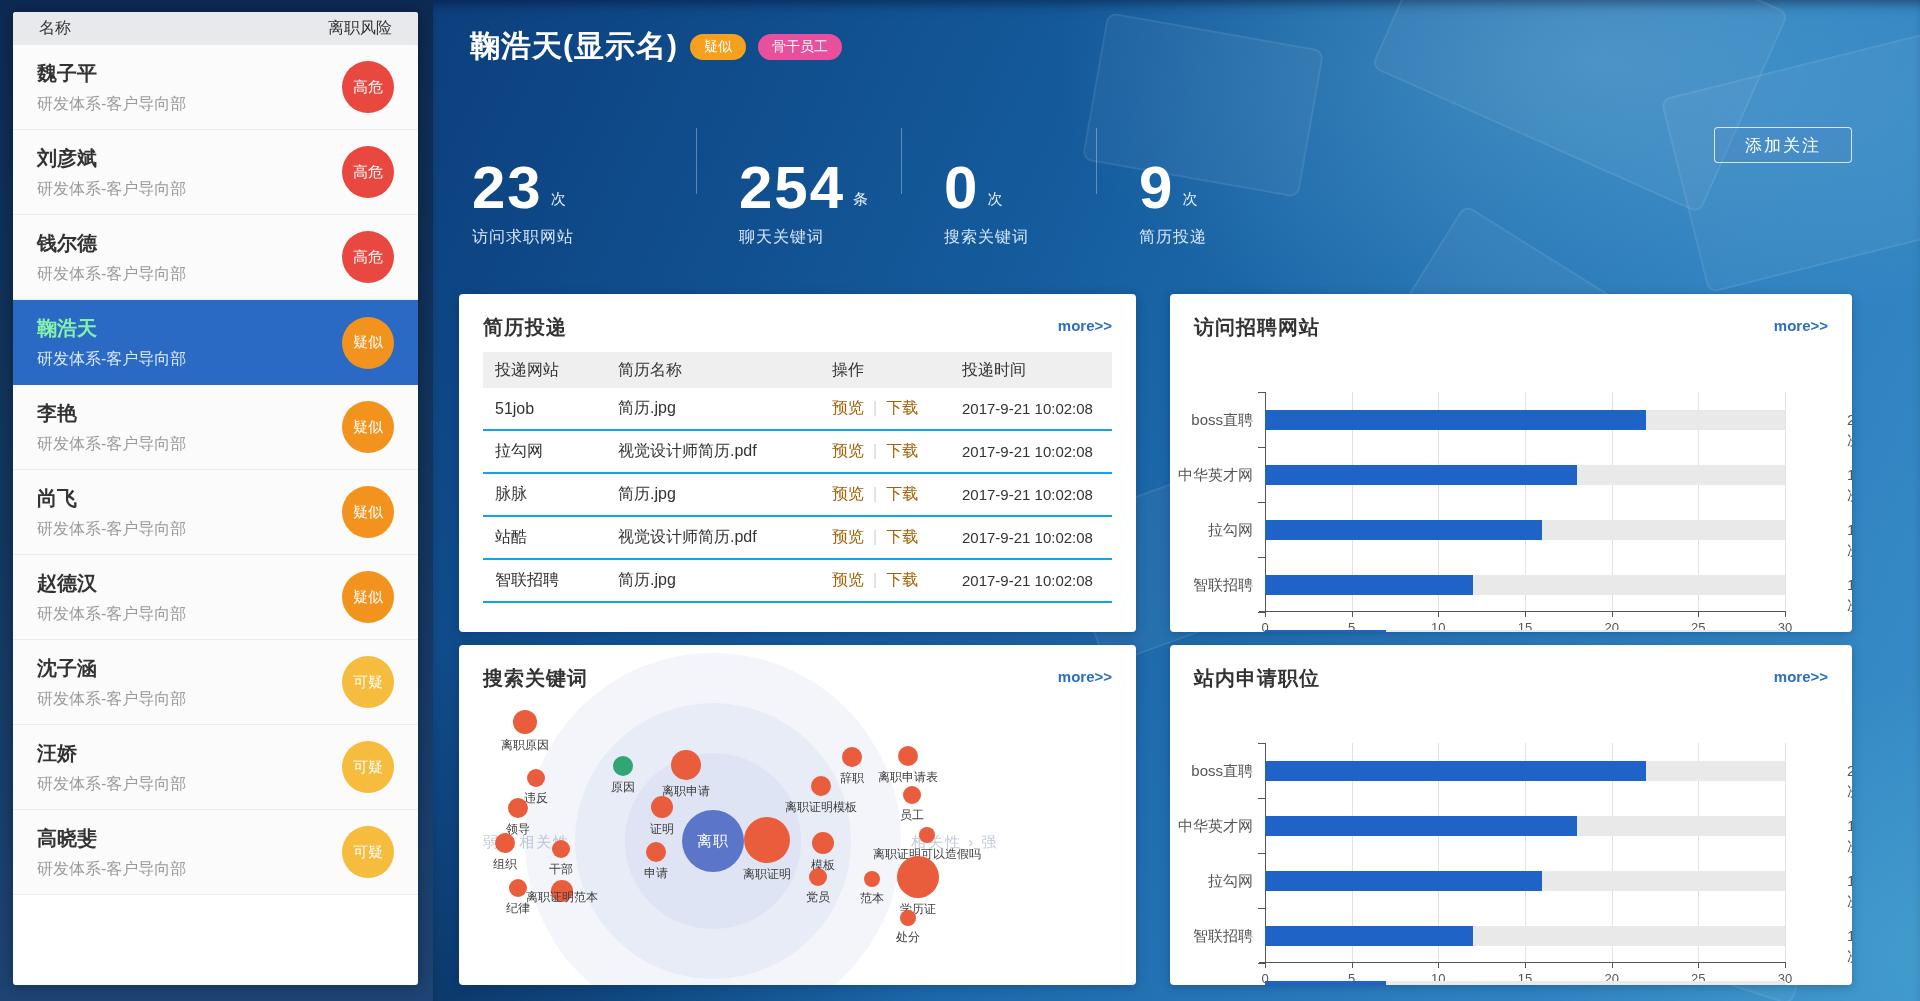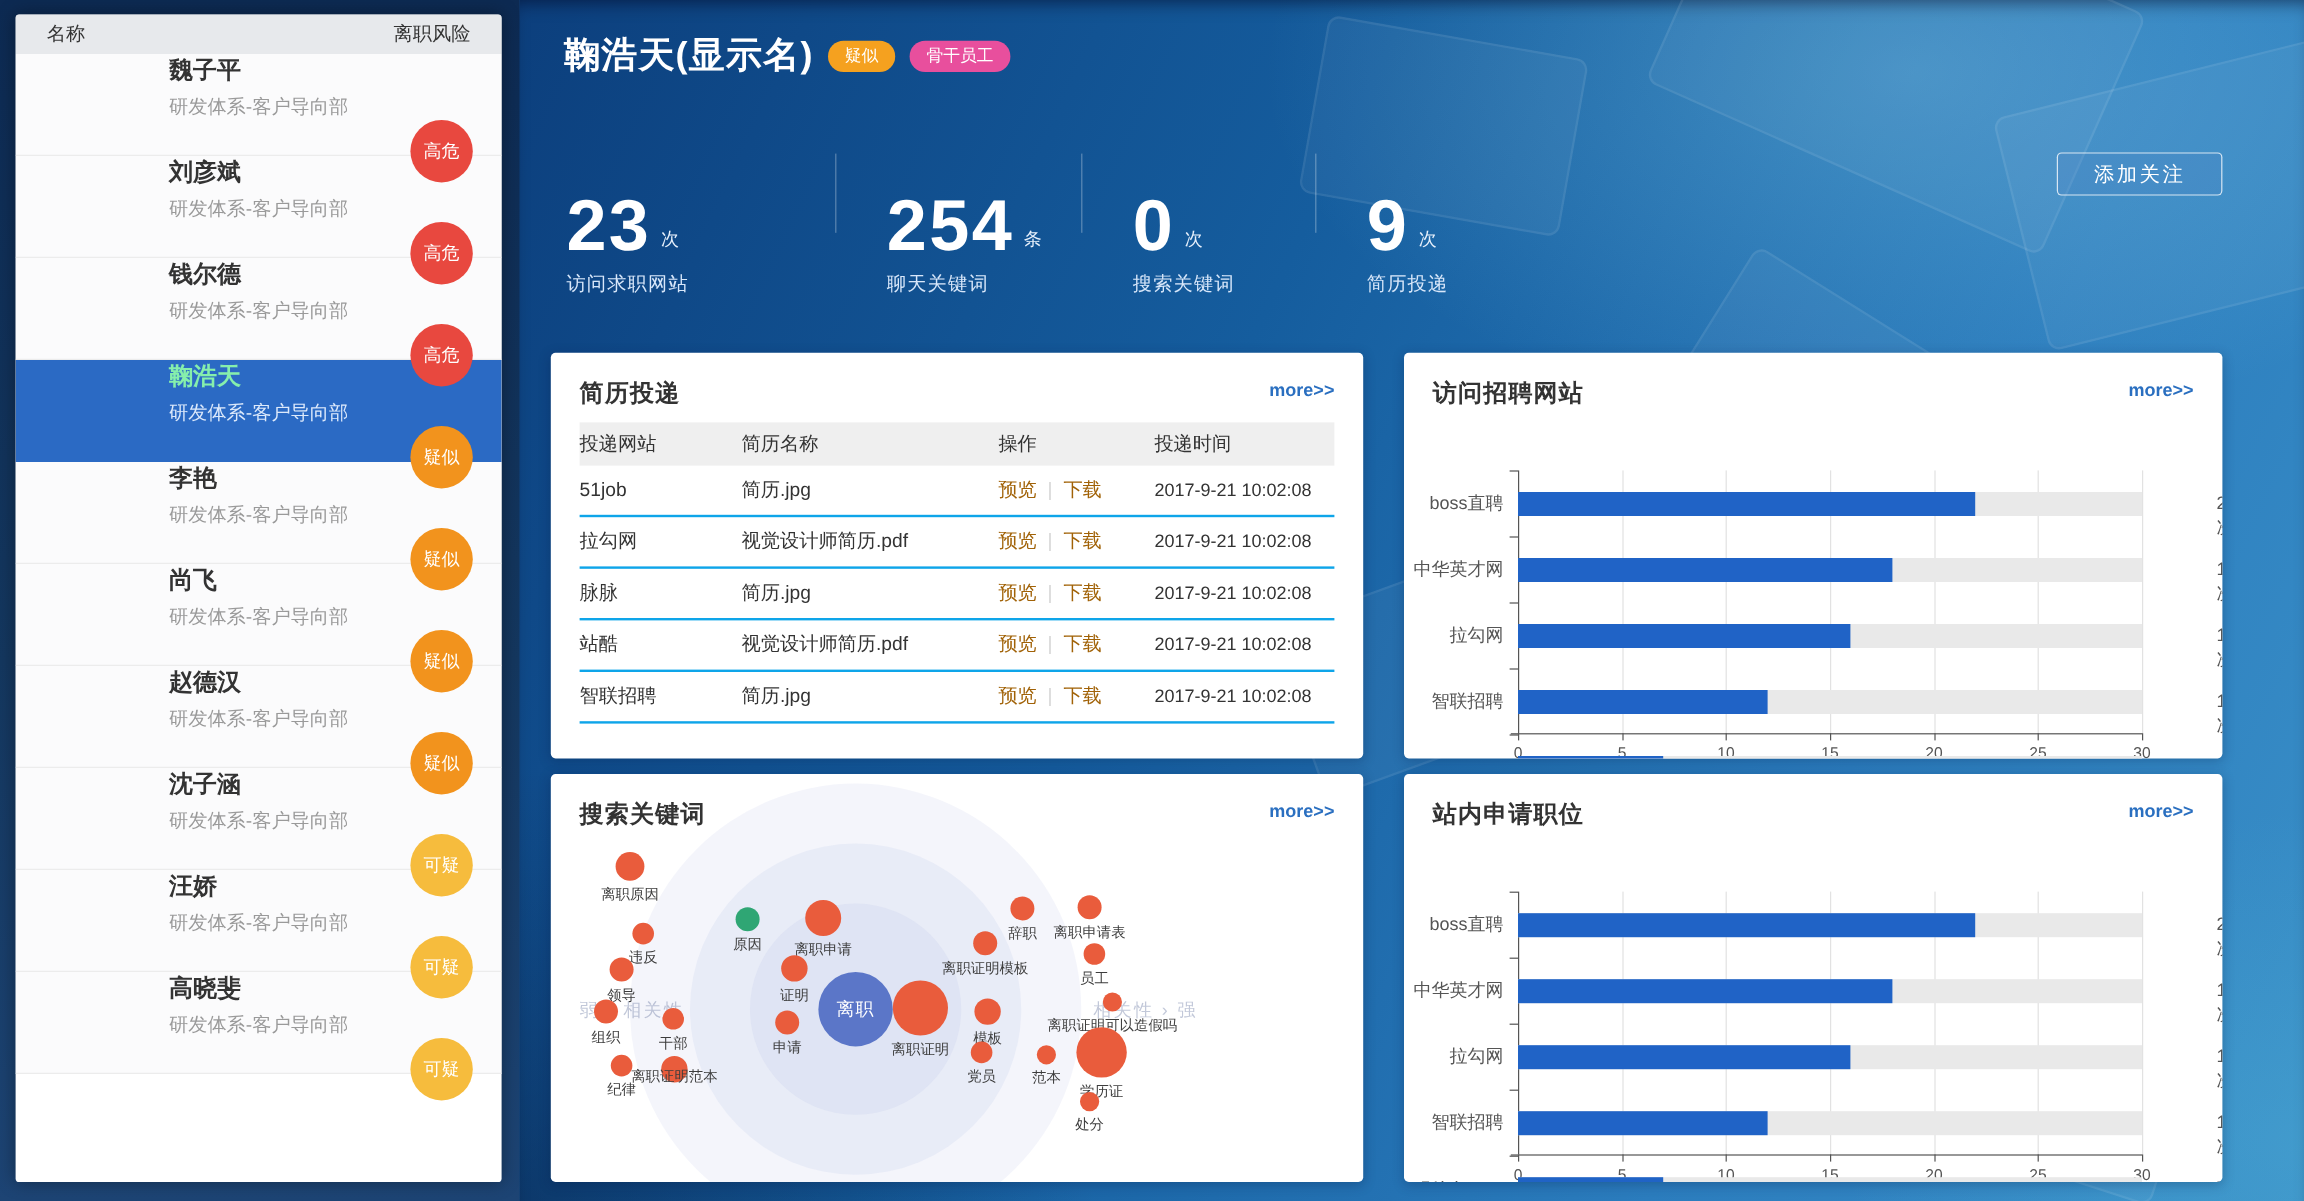--- a/index.html
+++ b/index.html
@@ -12,21 +12,21 @@
   .sidebar { position:absolute; left:13px; top:12px; width:405px; height:973px;
     background:#fff; border-radius:3px; box-shadow:0 0 14px rgba(0,0,0,.35); z-index:5; overflow:hidden; }
   .sb-head { height:90px; display:flex; align-items:center; padding:0 20px; gap:15px; background:#fff; }
   .sb-icon { width:52px; height:52px; border-radius:50%; background:#0f62c8; flex:0 0 52px;
     display:flex; align-items:center; justify-content:center; }
   .sb-title { font-size:25px; font-weight:700; color:#1c1c1c; letter-spacing:1px; }
   .sb-cols { height:33px; background:#e7e9ec; display:flex; align-items:center; padding:16px 26px;
     font-size:16px; color:#333; }
   .sb-cols .right { margin-left:auto; }
   .emp { height:85px; display:flex; align-items:center; padding:0 24px; border-bottom:1px solid #ececec;
-    background:#fbfbfc; cursor:pointer;flex-direction:column; }
+    background:#fbfbfc; cursor:pointer; }
   .emp-name { font-size:20px; font-weight:700; color:#333; margin-bottom:7px; }
   .emp-dept { font-size:16px; color:#9a9a9a; }
   .risk-badge { width:52px; height:52px; border-radius:50%; margin-left:auto; color:#fff;
     font-size:15px; display:flex; align-items:center; justify-content:center; flex:0 0 52px; }
   .emp.selected { background:#2b6ac4; border-bottom:none; }
   .emp.selected .emp-name { color:#86efac; }
   .emp.selected .emp-dept { color:#dce9fb; }
 
   
   .main { position:absolute; left:433px; top:0; width:1487px; height:1001px; overflow:hidden;
@@ -66,21 +66,21 @@
   .p-more { position:absolute; right:24px; top:23px; font-size:15px; color:#2a6fc0; cursor:pointer; font-weight:700; }
   #panel-resume { left:26px;  top:294px; width:677px; height:338px; }
   #panel-visit  { left:737px; top:294px; width:682px; height:338px; }
   #panel-search { left:26px;  top:645px; width:677px; height:340px; }
   #panel-apply  { left:737px; top:645px; width:682px; height:340px; }
 
   
   .rtable { position:absolute; left:24px; right:24px; top:58px; }
   .t-head { display:flex; height:36px; align-items:center; background:#efefef; font-size:16px; color:#333; }
   .t-row  { display:flex; height:43px; align-items:center; font-size:16px; color:#333; border-bottom:2px solid #0ea5e9; }
-  .c1 { width:135px; } .c2 { width:214px; } .c3 { width:130px; } .c4 { flex:1; font-size:15px; }
+  .c1 { width:135px; padding-left:12px; } .c2 { width:214px; } .c3 { width:130px; } .c4 { flex:1; font-size:15px; }
   .t-head .c4 { font-size:16px; }
   .link { color:#a16207; cursor:pointer; }
   .lsep { color:#d5d5d5; margin:0 9px; }
 
   
   .bc-label { position:absolute; font-size:15px; color:#555; text-align:right; line-height:20px; }
   .bc-track { position:absolute; background:#e9e9e9; }
   .bc-bar   { position:absolute; left:0; top:0; height:100%; }
   .bc-value { position:absolute; font-size:15px; color:#555; line-height:20px;margin-left:48px; }
   .bc-grid  { position:absolute; width:1px; background:#e2e2e2; }

